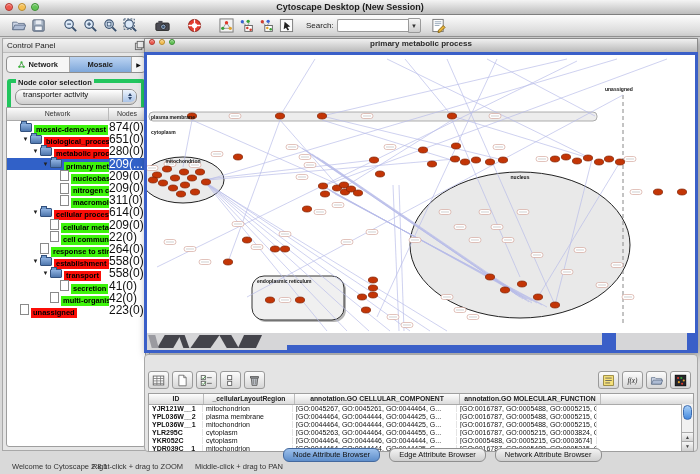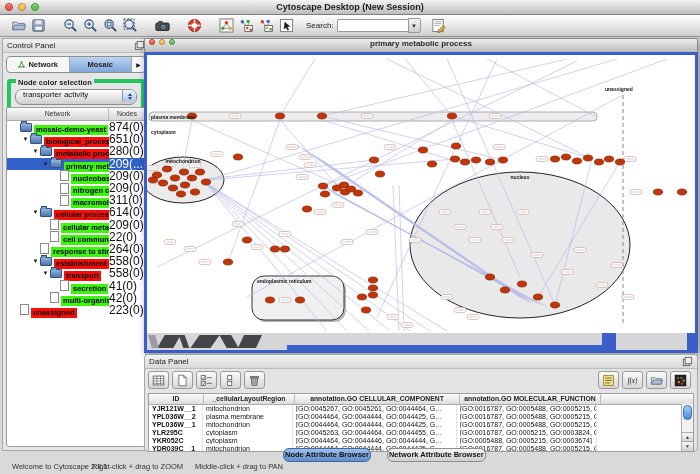--- a/index.html
+++ b/index.html
@@ -87,22 +87,22 @@
   .th{font-size:6.8px;font-weight:bold;color:#222;text-align:center;line-height:10px;border-right:1px solid #bbb;overflow:hidden;white-space:nowrap}
   .trow{display:flex;height:7.9px;align-items:center}
   .td{font-size:7px;color:#111;padding-left:3px;box-sizing:border-box;overflow:hidden;white-space:nowrap;border-right:1px solid #e4e4e4}
   .c0{width:54px;flex:none}.c1{width:90px;flex:none}.c2{width:164px;flex:none}.c3{width:140px;flex:none}.cf{flex:1;border-right:none}
   .td.c0{font-weight:bold}
   .vscroll{position:absolute;right:0;top:10px;bottom:0;width:11px;border-left:1px solid #aaa;background:#f1f1f1}
   .vthumb{position:absolute;left:1px;right:1px;top:1px;height:15px;border-radius:5px;background:linear-gradient(#a9d0f8,#4388dd);border:1px solid #3a6ab0;box-sizing:border-box}
   .varrow{position:absolute;left:0;right:0;height:9px;background:linear-gradient(#f6f6f6,#d0d0d0);border-top:1px solid #aaa;
     font-size:5px;color:#444;text-align:center;line-height:9px}
   .browser-tabs{position:absolute;left:283px;top:448px;display:flex}
-  .btab{height:12px;line-height:12px;padding:0 1px;font-size:7.5px;font-weight:bold;color:#111;
-    border:1px solid #8f8f8f;border-radius:6px;background:linear-gradient(#f3f3f3,#cfcfcf);margin-right:16px}
+  .btab{height:12px;line-height:12px;padding:0 9px;font-size:7.5px;font-weight:normal;color:#111;
+    border:1px solid #8f8f8f;border-radius:6px;background:linear-gradient(#f3f3f3,#cfcfcf);margin-right:9px}
   .btab.sel{background:linear-gradient(#9cc0ec,#5e8ecb);border-color:#44699e}
   .statusbar{position:absolute;left:0;top:452px;width:700px;height:22px}
   .status-item{position:absolute;top:10px;font-size:7.5px;color:#333}
 </style>
 </head>
 <body>
 
 <div class="titlebar">
   <span class="tl red"></span>
   <span class="tl yel"></span>
@@ -609,29 +609,20 @@
       <div class="gs" style="left:94px;width:18px;transform:skewX(-25deg)"></div>
       <div class="gs" style="left:3px;width:7px;background:#9a9aa0;transform:skewX(15deg)"></div>
       <div class="blue-frag" style="left:140px;bottom:0;width:320px;height:5px"></div>
       <div class="blue-frag" style="left:455px;top:0;width:14px;height:17px"></div>
       <div class="blue-frag" style="right:0;top:0;width:8px;height:17px"></div>
     </div>
   </div>
 </div>
 
 <div class="dpanel">
-  <div class="phead">
-    <span>Data Panel</span>
-    <span class="flt">
-      <svg viewBox="0 0 12 12">
-          <rect x="1.5" y="3.5" width="7" height="7" fill="none" stroke="#666"></rect>
-          <rect x="3.5" y="1.5" width="7" height="7" fill="#eee" stroke="#666"></rect>
-        </svg>
-    </span>
-  </div>
   <div class="dtoolbar">
     <span id="dp-left" style="display:flex">
         <span class="dbtn">
           <svg viewBox="0 0 16 16">
             <rect x="1.5" y="2.5" width="13" height="11" fill="#fff" stroke="#555"></rect>
             <path d="M1.5 5.5h13M1.5 8.5h13M1.5 11.5h13M6 2.5v11M10.5 2.5v11" stroke="#777"></path>
           </svg>
         </span>
         <span class="dbtn">
           <svg viewBox="0 0 16 16">
@@ -747,20 +738,21 @@
     <div class="vscroll">
       <div class="vthumb"></div>
       <div class="varrow" style="bottom:9px">▲</div>
       <div class="varrow" style="bottom:0">▼</div>
     </div>
   </div>
 </div>
 
 <div class="browser-tabs" id="browser-tabs">
     <span class="btab sel">Node Attribute Browser</span>
+    <span class="btab">Edge Attribute Browser</span>
     <span class="btab">Network Attribute Browser</span>
   </div>
 
 <div class="statusbar">
   <span class="status-item" style="left:12px">Welcome to Cytoscape 2.8.1</span>
   <span class="status-item" style="left:92px">Right-click + drag to ZOOM</span>
   <span class="status-item" style="left:195px">Middle-click + drag to PAN</span>
 </div>
 
 </body></html>

